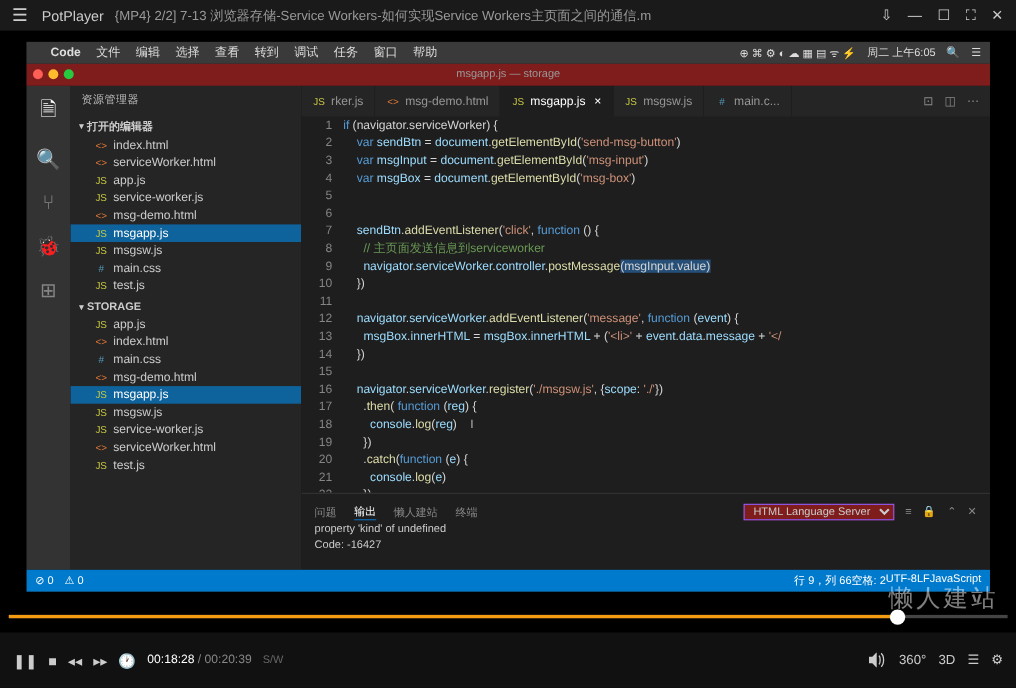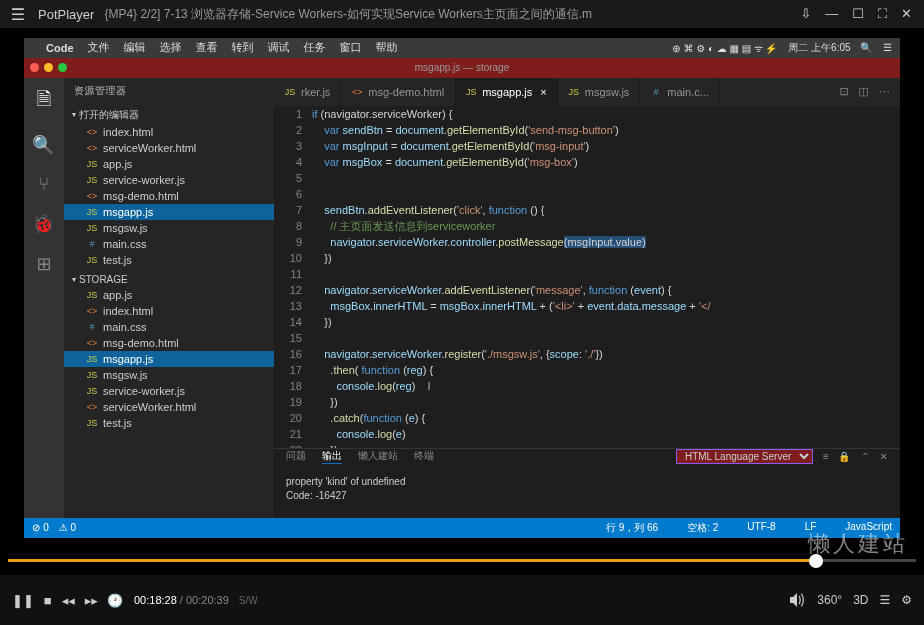--- a/index.html
+++ b/index.html
@@ -19,21 +19,21 @@
 .vs-titlebar{height:20px;background:#7f1d1d;display:flex;align-items:center;justify-content:center;color:#999;font-size:10px}
 .vs-titlebar .dots{position:absolute;left:6px;display:flex;gap:5px}
 .vs-titlebar .dot{width:9px;height:9px;border-radius:50%}
 .vs-main{flex:1;display:flex;overflow:hidden}
 .activity-bar{width:40px;background:#333;display:flex;flex-direction:column;align-items:center;padding-top:8px;gap:18px;color:#858585}
 .activity-bar .ab-item{font-size:18px;cursor:pointer}
 .activity-bar .ab-item.active{color:#fff}
 .sidebar{width:210px;background:#252526;color:#ccc;font-size:11px;overflow:hidden}
 .sb-header{padding:6px 10px;font-size:10px;color:#bbb;letter-spacing:0.5px}
 .sb-section{padding:2px 0}
-.sb-section-title{padding:2px 8px;font-size:10px;color:#ccc;display:flex;align-items:center;gap:3px;font-weight:normal}
+.sb-section-title{padding:2px 8px;font-size:10px;color:#ccc;display:flex;align-items:center;gap:3px;font-weight:bold}
 .sb-section-title::before{content:"▾";font-size:8px}
 .sb-item{padding:2px 8px 2px 22px;display:flex;align-items:center;gap:5px;cursor:pointer;white-space:nowrap}
 .sb-item.selected{background:#0e639c;color:#fff}
 .sb-icon{width:12px;font-size:9px;text-align:center}
 .ic-html{color:#e37933}
 .ic-js{color:#cbcb41}
 .ic-css{color:#519aba}
 .editor-area{flex:1;display:flex;flex-direction:column;background:#1e1e1e;overflow:hidden}
 .tabs{height:28px;background:#252526;display:flex;align-items:stretch;font-size:11px;color:#969696}
 .tab{padding:0 10px;display:flex;align-items:center;gap:5px;cursor:pointer;border-right:1px solid #1e1e1e}
@@ -43,28 +43,28 @@
 .code-area{flex:1;display:flex;font-family:Consolas,Monaco,monospace;font-size:11px;line-height:16px;overflow:hidden}
 .gutter{width:38px;text-align:right;padding-right:10px;color:#858585;background:#1e1e1e}
 .code-lines{flex:1;color:#d4d4d4;white-space:pre;overflow:hidden}
 .tk-kw{color:#569cd6}
 .tk-var{color:#9cdcfe}
 .tk-str{color:#ce9178}
 .tk-fn{color:#dcdcaa}
 .tk-com{color:#6a9955}
 .tk-hl{background:#264f78}
 .panel{height:70px;background:#1e1e1e;border-top:1px solid #333;font-size:10px;color:#ccc}
-.panel-tabs{height:24px;display:flex;align-items:flex-start;padding:0 12px;gap:16px;color:#888}
+.panel-tabs{height:24px;display:flex;align-items:flex-end;padding:0 12px;gap:16px;color:#888}
 .panel-tabs .pt.active{color:#fff;border-bottom:1px solid #0e70c0}
 .panel-right{margin-left:auto;display:flex;align-items:center;gap:10px}
 .panel-select{background:#7f1d1d;color:#ccc;border:1px solid #8b5cf6;font-size:10px;padding:0 4px}
 .panel-body{padding:2px 12px;font-family:Consolas,monospace;color:#ccc;font-size:10px;line-height:14px}
 .statusbar{height:20px;background:#007acc;color:#fff;font-size:10px;display:flex;align-items:center;padding:0 8px;gap:12px}
 .sb-left{display:flex;gap:10px}
-.sb-right{margin-left:auto;display:flex;gap:29px}
+.sb-right{margin-left:auto;display:flex;gap:0}
 .progress-bar{position:absolute;bottom:58px;left:8px;right:8px;height:14px;display:flex;align-items:center}
 .progress-track{height:3px;background:#444;flex:1;position:relative}
 .progress-fill{height:3px;background:#f39c12;width:89%;position:absolute}
 .progress-thumb{width:14px;height:14px;background:#fff;border-radius:50%;position:absolute;left:89%;top:-5px;transform:translateX(-50%)}
 .watermark{position:absolute;right:16px;bottom:66px;color:rgba(255,255,255,0.5);font-size:22px;font-weight:normal;letter-spacing:3px}
 .player-controls{position:absolute;bottom:0;left:0;right:0;height:50px;background:#111;display:flex;align-items:center;padding:0 12px;color:#ccc;font-size:12px;gap:10px}
 .pc-btn{cursor:pointer;font-size:13px}
 .pc-time{color:#fff;font-size:11px}
 .pc-time .dur{color:#888}
 .pc-sw{color:#666;font-size:10px}

